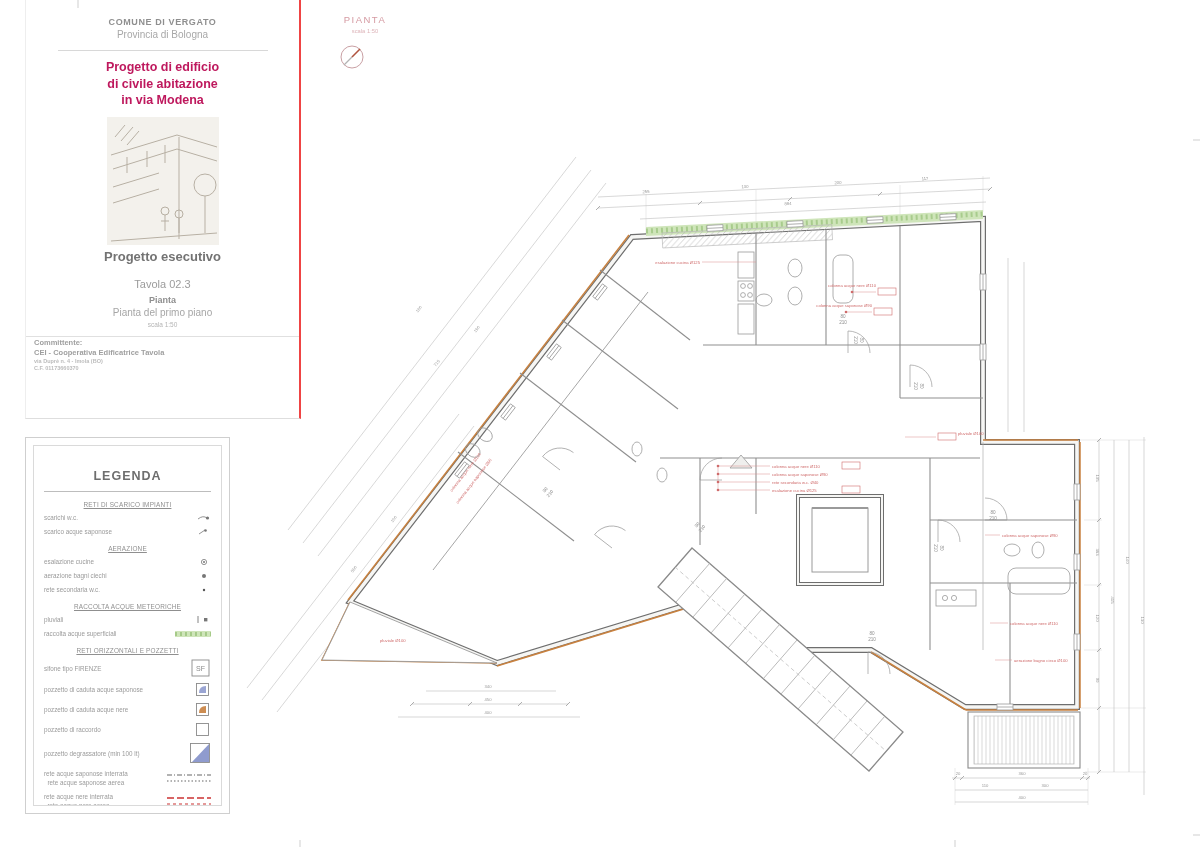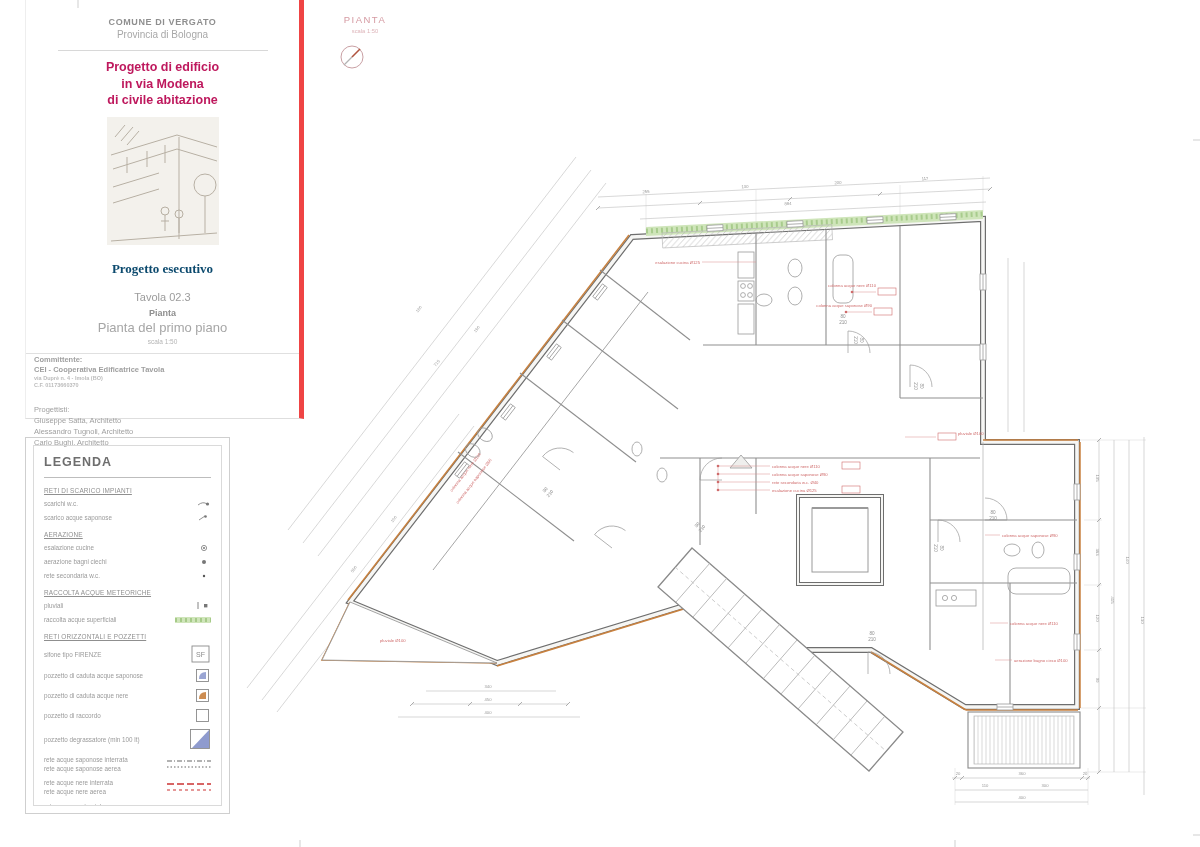--- a/index.html
+++ b/index.html
@@ -1,39 +1,39 @@
 <!DOCTYPE html>
 <html><head>
 <meta charset="utf-8">
 <style>
   html,body{margin:0;padding:0;background:#fff;}
   #sheet{position:relative;width:1200px;height:847px;background:#fff;overflow:hidden;
          font-family:"Liberation Sans",sans-serif;color:#8a8a8a;}
   
   #titleblock{position:absolute;left:25px;top:0;width:273px;height:418px;
-              border-right:5px solid #ef4444;border-bottom:1px solid #dedede;border-left:1px solid #eee;}
+              border-right:2px solid #ef4444;border-bottom:1px solid #dedede;border-left:1px solid #eee;}
   .tb-center{text-align:center;}
   .muni{margin-top:17px;font-size:9px;font-weight:bold;letter-spacing:.6px;color:#8f8f8f;}
   .prov{margin-top:2px;font-size:10px;color:#a8a8a8;}
   .tb-rule{margin:10px auto 0;width:210px;border-top:1px solid #d8d8d8;}
   .ptitle{margin-top:8px;font-size:12.5px;font-weight:bold;color:#be185d;line-height:1.32;}
   .sketch{display:block;margin:8px auto 0;border:0;}
-  .phase{margin-top:16px;font-size:13px;font-weight:bold;color:#0c4a6e;font-family:Liberation Serif, serif;}
+  .phase{margin-top:4px;font-size:13px;font-weight:bold;color:#737373;}
   .tav{margin-top:14px;font-size:11px;color:#9c9c9c;}
   .dtype{margin-top:5px;font-size:9px;font-weight:bold;color:#8f8f8f;}
-  .dsub{margin-top:2px;font-size:13px;color:#a6a6a6;}
+  .dsub{margin-top:2px;font-size:10px;color:#a6a6a6;}
   .dscale{margin-top:3px;font-size:6.5px;color:#b5b5b5;}
   .tb-rule2{margin:8px 0 0;border-top:1px solid #e0e0e0;}
   .client{margin:1px 0 0 8px;font-size:7.5px;line-height:1.35;color:#9f9f9f;font-weight:bold;}
   .client .small{font-size:5.5px;color:#bcbcbc;line-height:1.3;}
   .designers{margin:16px 0 0 8px;font-size:7.5px;line-height:1.45;color:#9f9f9f;}
   
   #legendbox{position:absolute;left:25px;top:437px;width:203px;height:375px;border:1px solid #cfcfcf;}
   #legendinner{position:absolute;left:7px;top:7px;right:7px;bottom:7px;border:1px solid #dadada;
-               padding:9px 10px 0 10px;overflow:hidden;}
+               padding:23px 10px 0 10px;overflow:hidden;text-align:center;}
   .leg-title{font-size:12.5px;font-weight:bold;letter-spacing:1px;color:#6e6e6e;}
   .leg-rule{margin-top:8px;border-top:1px solid #bdbdbd;}
   .leg-head{margin-top:9px;font-size:6.4px;color:#8f8f8f;text-decoration:underline;letter-spacing:.2px;}
   .leg-row{display:flex;justify-content:space-between;align-items:center;margin-top:5px;min-height:9px;}
   .leg-row .lab{font-size:6.3px;color:#9a9a9a;}
   .leg-row .lab2{font-size:6.3px;color:#9a9a9a;line-height:1.45;}
   .sym{flex:0 0 auto;}
   
   #planhead{position:absolute;left:330px;top:14px;width:70px;text-align:center;}
   .ph-title{font-size:9.5px;letter-spacing:1.5px;color:#d59aa2;}
@@ -430,22 +430,22 @@
       <line x1="352" y1="57" x2="360" y2="49" stroke="#b0543f" stroke-width="1.6"></line>
     </g>
   </svg>
 
   <div id="titleblock">
     <div class="tb-center muni">COMUNE DI VERGATO</div>
     <div class="tb-center prov">Provincia di Bologna</div>
     <div class="tb-rule"></div>
     <div class="tb-center ptitle">
       <div>Progetto di edificio</div>
+      <div>di civile abitazione</div>
       <div>in via Modena</div>
-      <div>di civile abitazione</div>
     </div>
     <svg class="sketch" width="112" height="128" viewBox="0 0 112 128">
       <rect x="0" y="0" width="112" height="128" fill="#f3f1ec"></rect>
       <g fill="none" stroke="#b1a99c" stroke-width="1" opacity="0.9">
         <path d="M4,38 L70,18 L110,30"></path>
         <path d="M6,52 L70,32 L110,44"></path>
         <path d="M20,40 L20,56 M40,34 L40,50 M58,28 L58,46"></path>
         <path d="M72,20 L72,122"></path>
         <path d="M4,124 L110,116"></path>
         <path d="M8,20 L18,8 M14,24 L26,10 M20,28 L32,14"></path>
@@ -463,26 +463,20 @@
     <div class="tb-center dtype">Pianta</div>
     <div class="tb-center dsub">Pianta  del primo piano</div>
     <div class="tb-center dscale">scala 1:50</div>
     <div class="tb-rule2"></div>
     <div class="client">
       <div>Committente:</div>
       <div>CEI - Cooperativa Edificatrice Tavola</div>
       <div class="small">via Duprè n. 4 - Imola (BO)</div>
       <div class="small">C.F. 01173660370</div>
     </div>
-    <div class="designers">
-      <div>Progettisti:</div>
-      <div>Giuseppe Satta, Architetto</div>
-      <div>Alessandro Tugnoli, Architetto</div>
-      <div>Carlo Bughi, Architetto</div>
-    </div>
   </div>
 
   <div id="planhead">
     <div class="ph-title">PIANTA</div>
     <div class="ph-scale">scala 1:50</div>
   </div>
 
   <div id="legendbox">
    <div id="legendinner">
     <div class="leg-title">LEGENDA</div>

